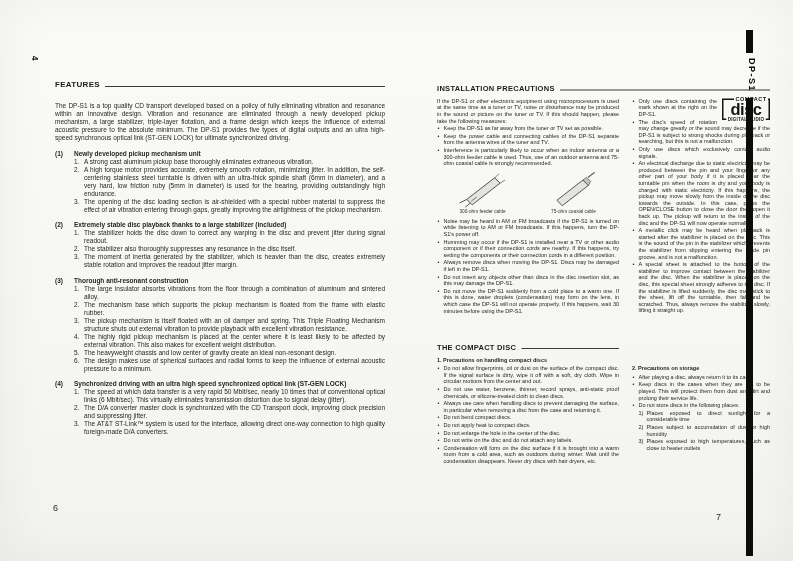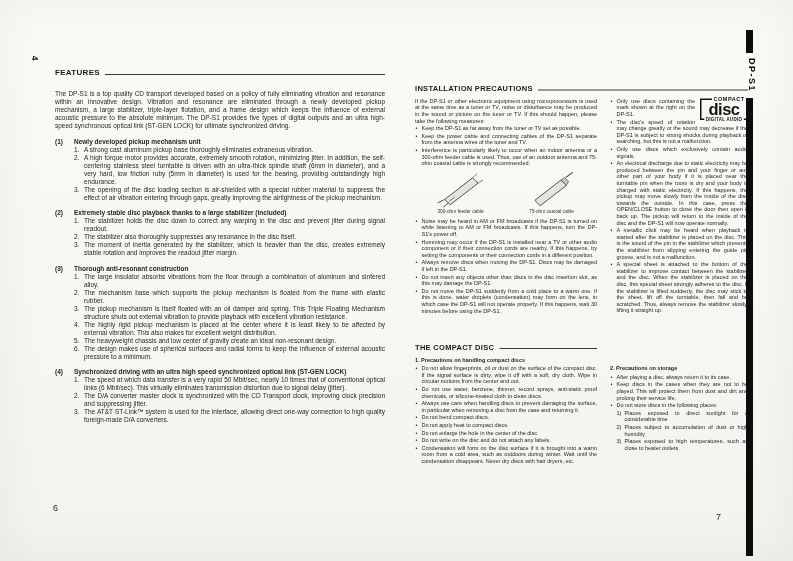--- a/index.html
+++ b/index.html
@@ -10,37 +10,37 @@
     position:relative; overflow:hidden;
   }
   #sheet {
     position:absolute; inset:0;
     background:linear-gradient(180deg,#fafaf7 0%,#f6f6f2 60%,#f2f2ee 100%);
     box-shadow:inset 0 0 50px rgba(0,0,0,0.05);
   }
   .scaled { transform:scale(0.5); transform-origin:0 0; }
 
   
-  #features-page { position:absolute; left:55px; top:68px; width:336px; height:450px; }
+  #features-page { position:absolute; left:55px; top:80px; width:336px; height:450px; }
   #features-page .scaled { width:660px; }
   .heading-row { display:flex; align-items:flex-end; gap:10px; }
   .heading { font-weight:bold; letter-spacing:0.6px; color:#1c1c1c; }
   .h-lg { font-size:16px; }
   .rule { flex:1; border-bottom:2px solid #3a3a3a; margin-bottom:4px; }
   .feat-intro { margin-top:26px; font-size:13px; line-height:16px; text-align:justify; }
   .feat-section { margin-top:15px; }
   .feat-sec-head { display:flex; font-weight:bold; font-size:13px; line-height:16px; }
   .feat-sec-num { width:38px; flex:none; }
   .feat-items { margin-left:38px; counter-reset:fi; }
   .feat-item { counter-increment:fi; position:relative; padding-left:20px;
                font-size:13px; line-height:16px; text-align:justify; }
   .feat-item::before { content:counter(fi) "."; position:absolute; left:0; }
 
   
-  #install-page { position:absolute; left:415px; top:84px; width:333px; height:465px; }
+  #install-page { position:absolute; left:437px; top:84px; width:333px; height:465px; }
   #install-page .scaled { width:666px; }
   .h-md { font-size:15px; }
   .rp-cols { display:flex; gap:26px; margin-top:10px; height:900px; }
   .col1 { position:relative; width:364px; flex:none; }
   .col2 { position:relative; width:276px; flex:none; }
   .small { font-size:11px; line-height:13.2px; text-align:justify; }
   .small + .small { margin-top:2px; }
   .bullet { position:relative; padding-left:13px; }
   .bullet::before { content:"\2022"; position:absolute; left:1px; }
   .cables { display:flex; justify-content:space-around; margin:10px 0 8px 0; }

